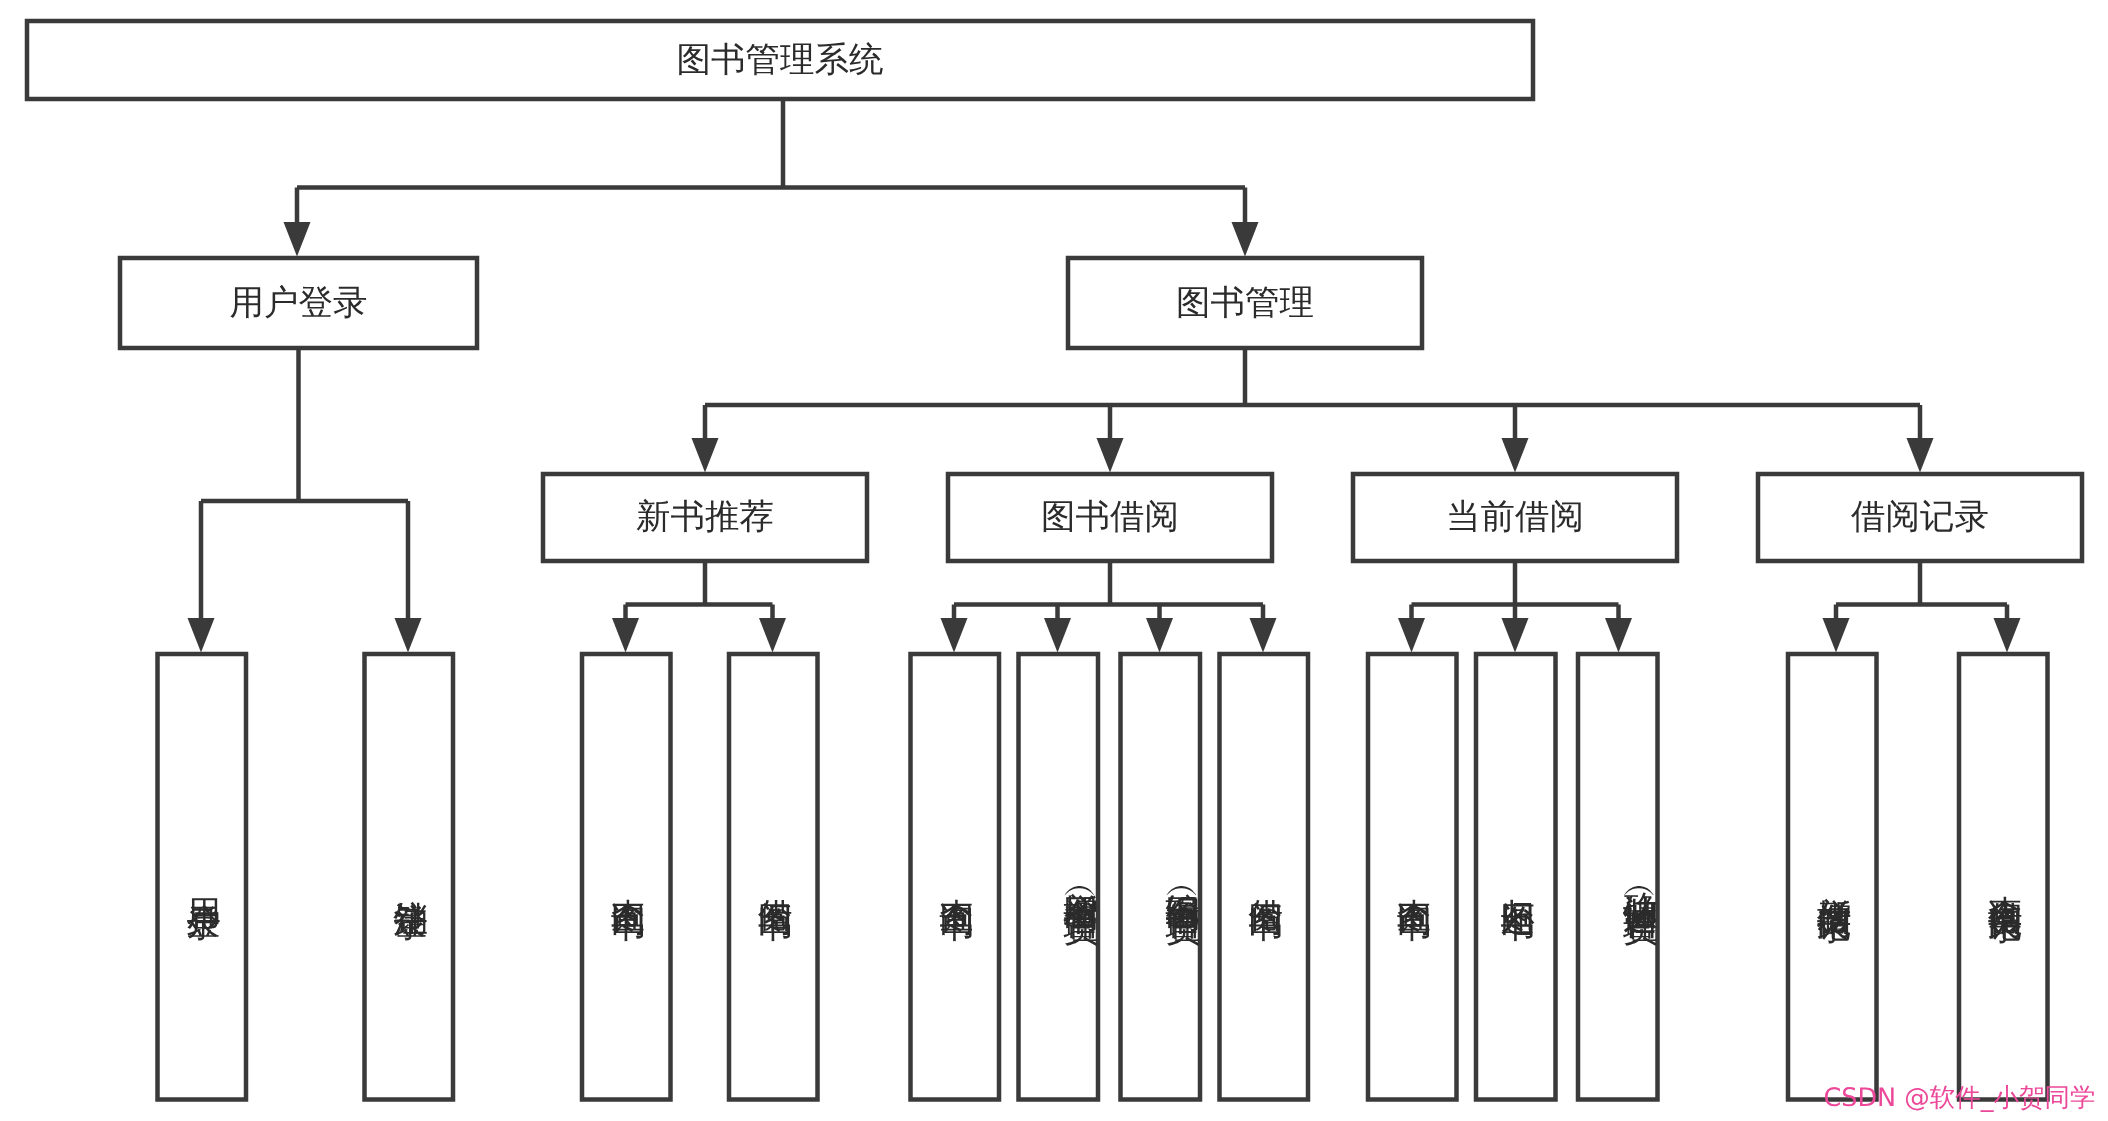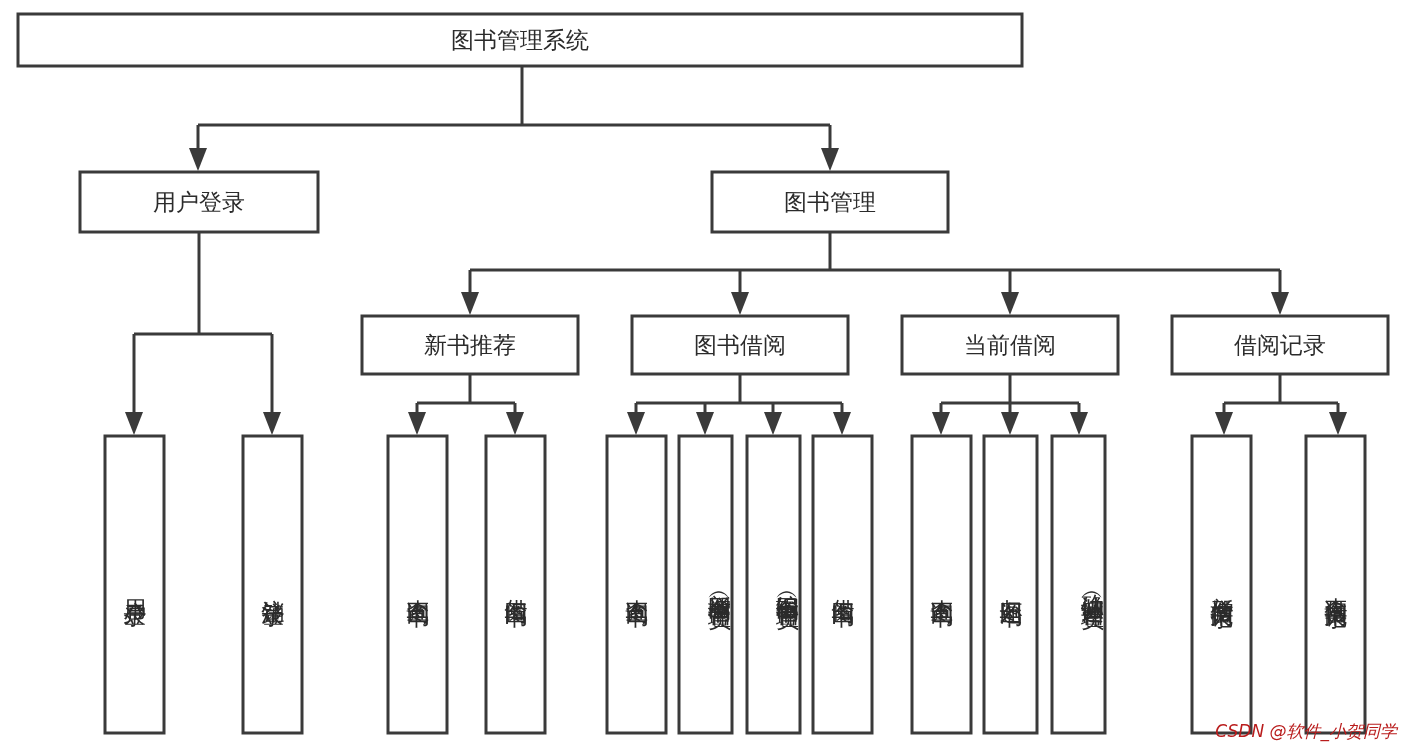--- a/index.html
+++ b/index.html
@@ -62,23 +62,22 @@
     justify-content: center;
     white-space: nowrap;
     pointer-events: none;
   }
   .watermark {
     position: absolute;
     right: 8px;
     bottom: 4px;
     font-family: "DejaVu Sans", "Liberation Sans", sans-serif;
     font-size: 17px;
-    color: #b91c1c;
+    color: #ec4899;
     white-space: nowrap;
-    font-style: italic;
   }
 </style>
 </head>
 <body>
 
 <div id="diagram-root">
 
   <svg class="canvas" viewBox="0 0 1405 747" xmlns="http://www.w3.org/2000/svg">
 
     <g>

